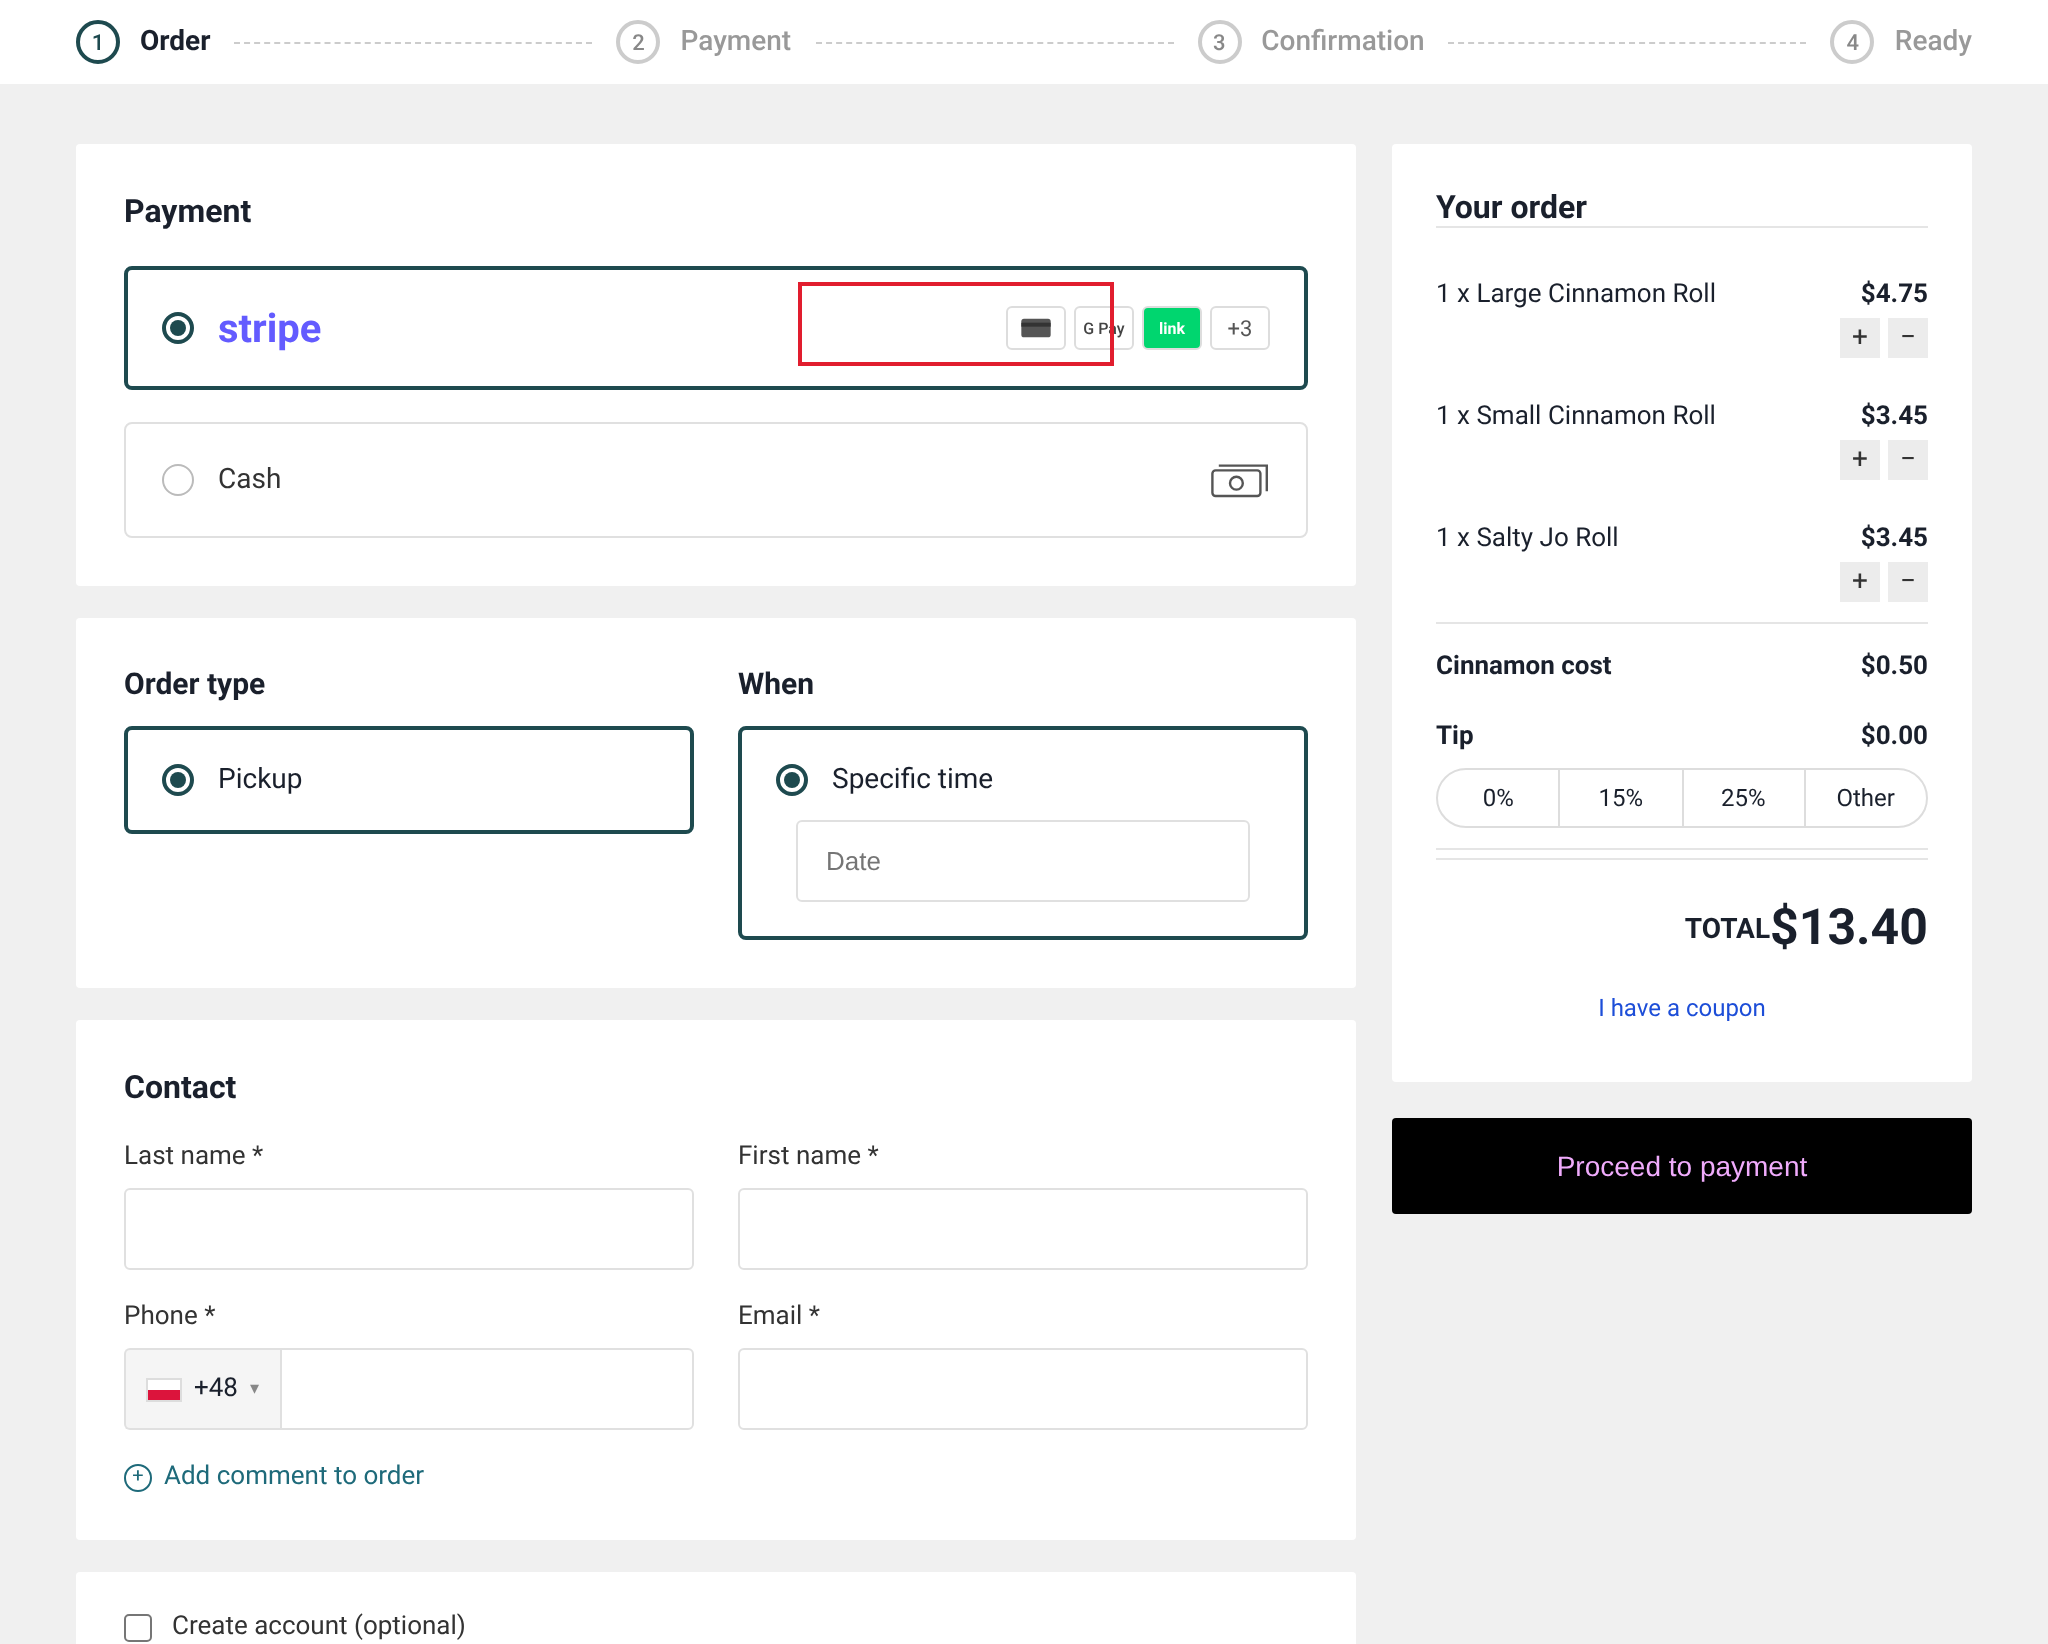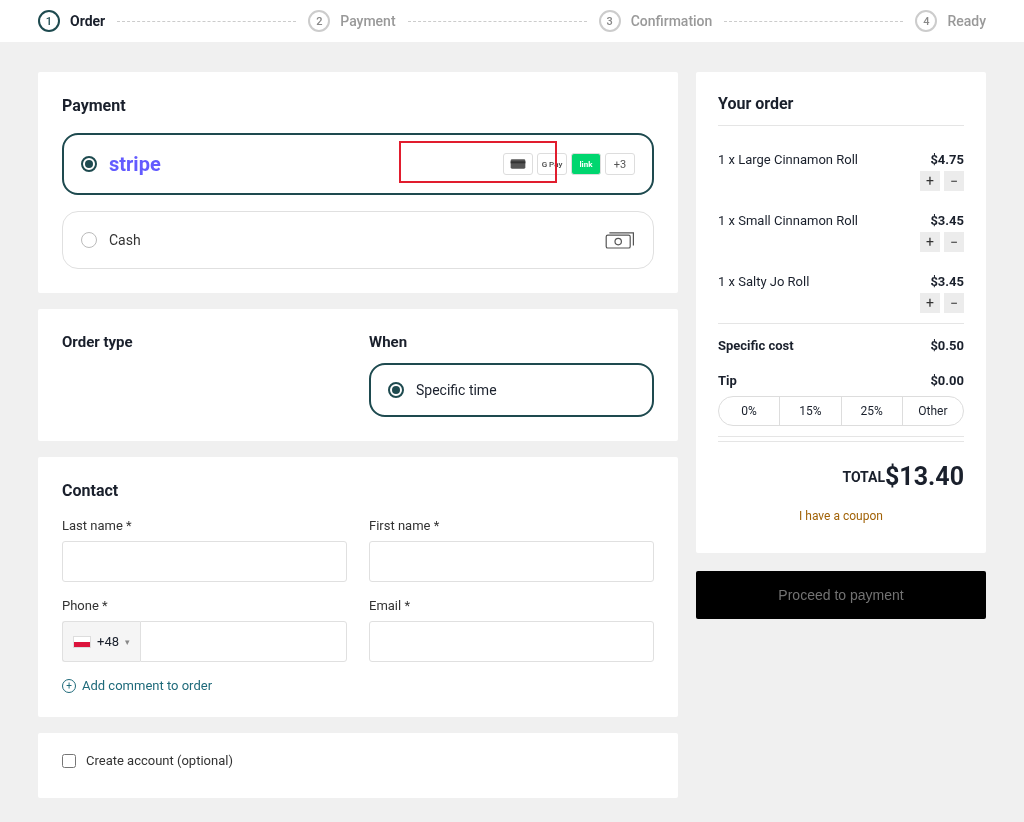--- a/index.html
+++ b/index.html
@@ -17,21 +17,21 @@
 
 
 .container { display: flex; gap: 18px; padding: 30px 38px 0 38px; align-items: flex-start; }
 .left-col { flex: 1; display: flex; flex-direction: column; gap: 16px; }
 .right-col { width: 290px; }
 
 .card { background: #fff; padding: 24px; border-radius: 2px; }
 .section-title { font-size: 16px; font-weight: 700; margin-bottom: 18px; }
 
 
-.option-box { border: 1px solid #e0e0e0; border-radius: 16px; padding: 18px; display: flex; align-items: center; gap: 12px; margin-bottom: 16px; position: relative; cursor: pointer; }
+.option-box { border: 1px solid #e0e0e0; border-radius: 4px; padding: 18px; display: flex; align-items: center; gap: 12px; margin-bottom: 16px; position: relative; cursor: pointer; }
 .option-box.selected { border: 2px solid #1e4a4f; padding: 17px; }
 .radio { width: 16px; height: 16px; border: 1px solid #bbb; border-radius: 50%; display: flex; align-items: center; justify-content: center; flex-shrink: 0; }
 .radio.checked { border: 2px solid #1e4a4f; }
 .radio.checked::after { content: ""; width: 8px; height: 8px; background: #1e4a4f; border-radius: 50%; }
 .stripe-text { font-size: 20px; font-weight: 700; color: #635bff; }
 .cash-text { font-size: 14px; color: #333; }
 .pm-icons { display: flex; gap: 4px; margin-left: auto; }
 .pm-badge { width: 30px; height: 22px; border: 1px solid #ddd; border-radius: 3px; display: flex; align-items: center; justify-content: center; font-size: 8px; background: #fff; }
 .pm-badge.card-icon svg { width: 16px; height: 12px; }
 .pm-badge.gpay { font-size: 8px; color: #444; font-weight: 500; }
@@ -59,36 +59,36 @@
 .phone-input { flex: 1; border-radius: 0 3px 3px 0; }
 .add-comment { display: flex; align-items: center; gap: 6px; color: #1e6a7a; font-size: 13px; cursor: pointer; margin-top: 4px; }
 .plus-circle { width: 14px; height: 14px; border: 1.5px solid #1e6a7a; border-radius: 50%; display: flex; align-items: center; justify-content: center; font-size: 10px; line-height: 1; }
 
 
 .opt-row { display: flex; align-items: center; gap: 10px; margin-bottom: 10px; font-size: 13px; color: #333; }
 .opt-row input[type="checkbox"] { width: 14px; height: 14px; }
 
 
 .summary-card { background: #fff; padding: 22px; border-radius: 2px; }
-.order-title { font-size: 16px; font-weight: 700; margin-bottom: 14px; padding-bottom: 12px; border-bottom: 1px solid #e5e5e5; }
+.order-title { font-size: 16px; font-weight: 700; margin-bottom: 14px; padding-bottom: 0; border-bottom: 1px solid #e5e5e5; }
 .order-item { display: flex; justify-content: space-between; font-size: 13px; padding: 12px 0 4px 0; }
 .qty-controls { display: flex; gap: 4px; justify-content: flex-end; margin-bottom: 10px; }
 .qty-btn { width: 20px; height: 20px; background: #ececec; display: flex; align-items: center; justify-content: center; font-size: 14px; cursor: pointer; color: #333; }
 .summary-row { display: flex; justify-content: space-between; font-size: 13px; padding: 10px 0; }
 .summary-row.bold { font-weight: 700; }
 .divider { border-top: 1px solid #e5e5e5; margin: 4px 0; }
 .tip-row { display: flex; justify-content: space-between; font-size: 13px; padding: 10px 0 8px 0; font-weight: 700; }
 .tip-options { display: flex; border: 1px solid #ddd; border-radius: 20px; overflow: hidden; margin-bottom: 10px; }
 .tip-opt { flex: 1; text-align: center; padding: 7px 4px; font-size: 12px; cursor: pointer; border-right: 1px solid #ddd; }
 .tip-opt:last-child { border-right: none; }
 .total-row { display: flex; justify-content: flex-end; align-items: center; padding: 16px 0 10px 0; }
 .total-label { font-size: 14px; font-weight: 700; }
 .total-amount { font-size: 25px; font-weight: 700; }
-.coupon-link { text-align: center; color: #a16207; font-size: 12px; padding: 8px 0; cursor: pointer; }
-.proceed-btn { width: 100%; background: #000; color: #737373; padding: 16px; font-size: 14px; font-weight: 500; border: none; cursor: pointer; margin-top: 18px; border-radius: 2px; }
+.coupon-link { text-align: center; color: #1d4ed8; font-size: 12px; padding: 8px 0; cursor: pointer; }
+.proceed-btn { width: 100%; background: #000; color: #f0abfc; padding: 16px; font-size: 14px; font-weight: 500; border: none; cursor: pointer; margin-top: 18px; border-radius: 2px; }
 </style>
 </head>
 <body>
 <div class="page">
 
 <div class="stepper">
   <div class="step active">
     <div class="step-circle">1</div>
     <div class="step-label">Order</div>
   </div>
@@ -143,28 +143,33 @@
           <circle cx="19" cy="14" r="4" fill="none" stroke="#555" stroke-width="1.5"></circle>
           <path d="M 8 3 L 38 3 L 38 19" fill="none" stroke="#555" stroke-width="1.5"></path>
         </svg>
       </div>
     </div>
 
     <div class="card">
       <div class="two-col">
         <div>
           <div class="sub-title">Order type</div>
+          <div class="option-box selected" style="margin-bottom:0;">
+            <span class="radio checked"></span>
+            <span>Pickup</span>
+          </div>
         </div>
         <div>
           <div class="sub-title">When</div>
           <div class="option-box selected" style="margin-bottom:0;display:block;">
             <div style="display:flex;align-items:center;gap:12px;">
               <span class="radio checked"></span>
               <span>Specific time</span>
             </div>
+            <input class="date-input" placeholder="Date" style="">
           </div>
         </div>
       </div>
     </div>
 
     <div class="card">
       <div class="section-title">Contact</div>
       <div class="form-row">
         <div class="form-group">
           <label class="form-label">Last name *</label>
@@ -233,21 +238,21 @@
         <span>1 x Salty Jo Roll</span>
         <span style="font-weight:700;">$3.45</span>
       </div>
       <div class="qty-controls">
         <div class="qty-btn">+</div>
         <div class="qty-btn">−</div>
       </div>
 
       <div class="divider"></div>
       <div class="summary-row bold">
-        <span>Specific cost</span>
+        <span>Cinnamon cost</span>
         <span>$0.50</span>
       </div>
       <div class="tip-row">
         <span>Tip</span>
         <span>$0.00</span>
       </div>
       <div class="tip-options">
         <div class="tip-opt">0%</div>
         <div class="tip-opt">15%</div>
         <div class="tip-opt">25%</div>

